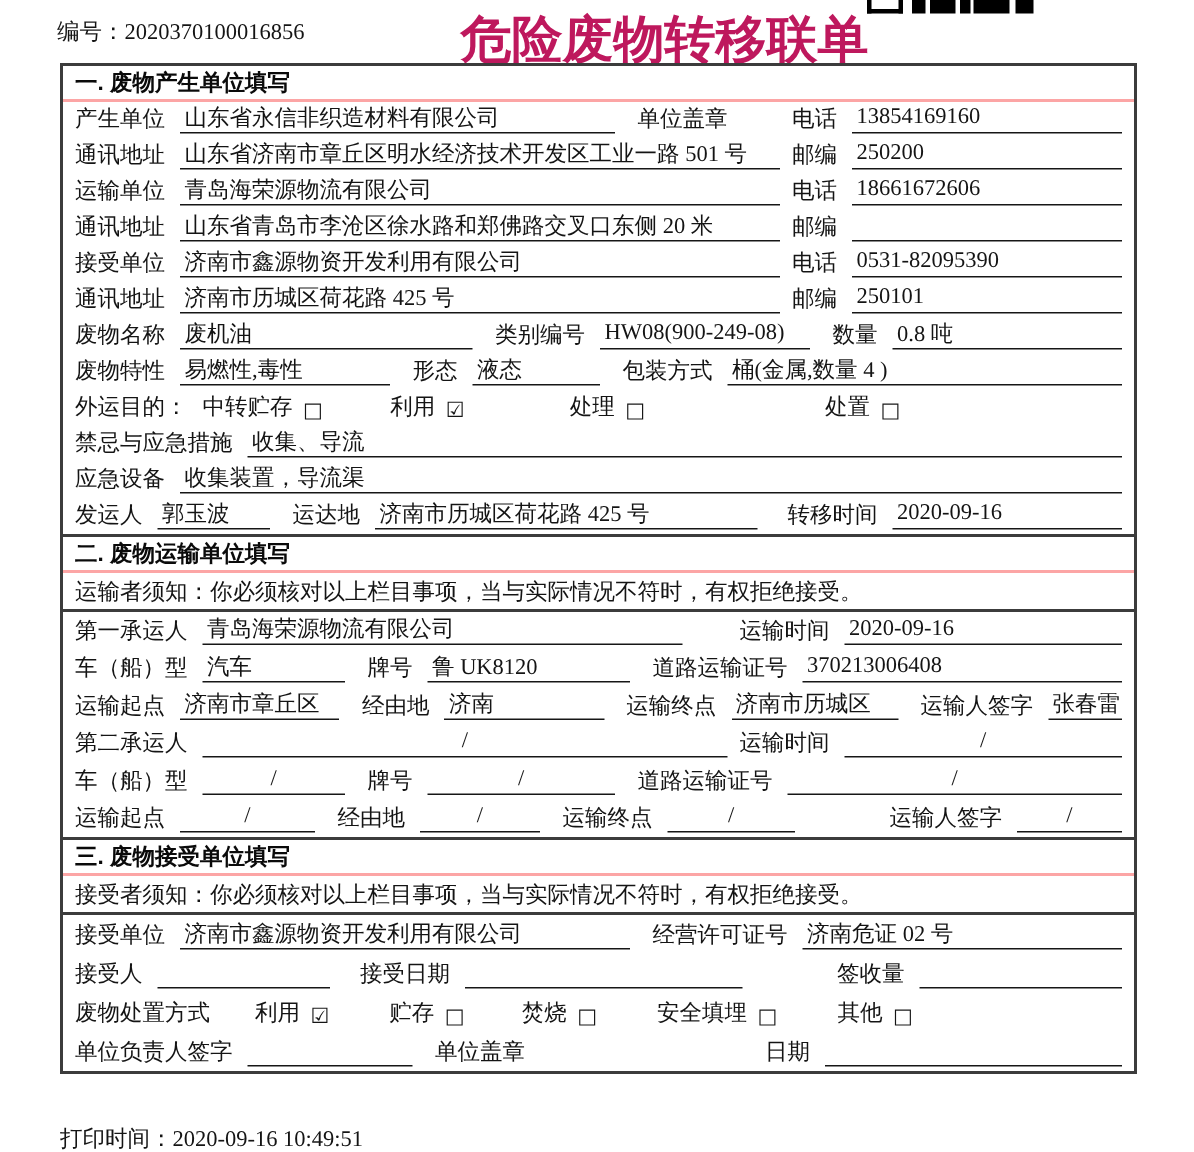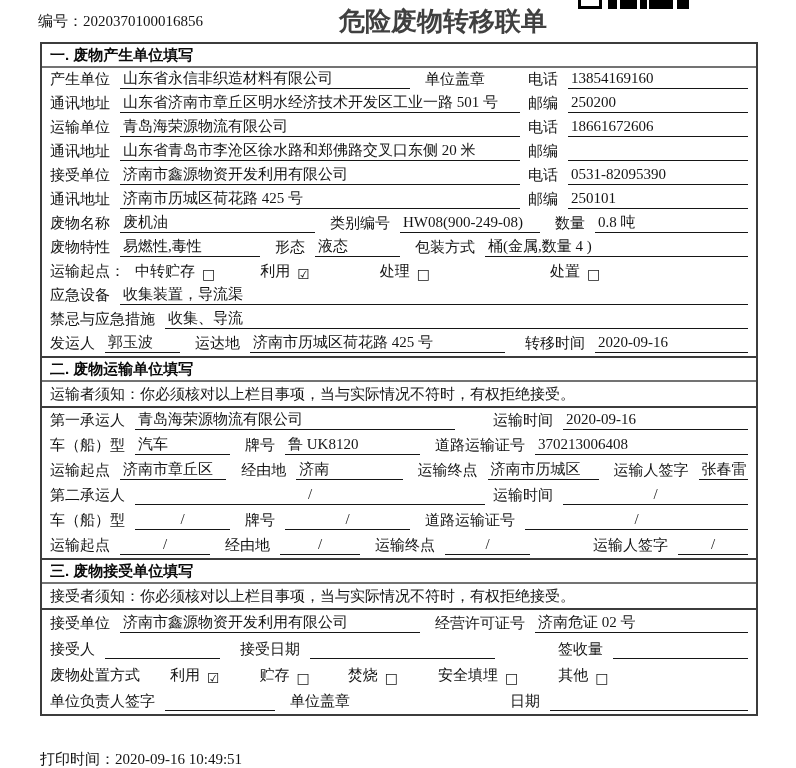--- a/index.html
+++ b/index.html
@@ -3,31 +3,31 @@
 <meta charset="utf-8">
 <style>
   html,body{margin:0;padding:0;background:#ffffff;}
   .page{position:relative;width:796px;height:768px;background:#ffffff;overflow:hidden;
         font-family:"Liberation Serif","DejaVu Serif",serif;color:#141414;font-size:15px;padding-left:12px;}
   .edge-line{position:absolute;top:0;bottom:0;right:6px;width:2px;background:#8f8f8f;}
   
   .serial{position:absolute;left:38px;top:12px;white-space:nowrap;}
   .doc-title{position:absolute;left:443px;top:4px;transform:translateX(-50%);
              font-family:"Liberation Sans","DejaVu Sans",sans-serif;
-             font-weight:bold;font-size:26px;white-space:nowrap;color:#404040;}
+             font-weight:bold;font-size:34px;white-space:nowrap;color:#be185d;}
   .qr{position:absolute;left:578px;top:0;height:9px;display:flex;align-items:stretch;}
   .qr i{display:block;background:#000;}
   .qr .hollow{width:24px;background:#fff;border:3px solid #000;border-top:none;box-sizing:border-box;}
   .qr .g{background:transparent;}
   
   .formbox{position:absolute;left:40px;top:42px;width:718px;box-sizing:border-box;
            border:2px solid #3c3c3c;background:#fff;}
   .sec-h{display:flex;align-items:center;height:22px;padding-left:8px;
          font-family:"Liberation Sans","DejaVu Sans",sans-serif;font-weight:bold;
-         font-size:15px;color:#0a0a0a;border-bottom:2px solid #737373;}
+         font-size:15px;color:#0a0a0a;border-bottom:2px solid #fca5a5;}
   .sec-h.mid{border-top:2px solid #3c3c3c;}
   .notice{display:flex;align-items:center;height:24px;padding-left:8px;
           border-bottom:2px solid #3c3c3c;white-space:nowrap;}
   .row{display:flex;align-items:flex-end;box-sizing:border-box;
        padding:0 8px 3px 8px;white-space:nowrap;}
   .s1 .row{height:24px;}
   .s2 .row{height:25px;}
   .s3 .row{height:26px;}
   .lbl{margin-right:10px;}
   .val{border-bottom:1.5px solid #161616;padding:0 3px;box-sizing:border-box;
@@ -142,48 +142,48 @@
       <div class="row">
         <span class="lbl">废物特性</span>
         <span class="val w140">易燃性,毒性</span>
         <span class="lbl ml15">形态</span>
         <span class="val w85">液态</span>
         <span class="lbl ml15">包装方式</span>
         <span class="val grow">桶(金属,数量 4 )</span>
       </div>
 
       <div class="row">
-        <span class="lbl">运输起点：</span>
+        <span class="lbl">外运目的：</span>
         <span class="opt">
           <span>中转贮存</span>
           <span class="mk">□</span>
         </span>
         <span class="opt ml45">
           <span>利用</span>
           <span class="mk">☑</span>
         </span>
         <span class="opt ml70">
           <span>处理</span>
           <span class="mk">□</span>
         </span>
         <span class="opt ml120">
           <span>处置</span>
           <span class="mk">□</span>
         </span>
       </div>
 
 
       <div class="row">
+        <span class="lbl">禁忌与应急措施</span>
+        <span class="val grow">收集、导流</span>
+      </div>
+
+      <div class="row">
         <span class="lbl">应急设备</span>
         <span class="val grow">收集装置，导流渠</span>
-      </div>
-
-      <div class="row">
-        <span class="lbl">禁忌与应急措施</span>
-        <span class="val grow">收集、导流</span>
       </div>
 
       <div class="row">
         <span class="lbl">发运人</span>
         <span class="val w75">郭玉波</span>
         <span class="lbl ml15">运达地</span>
         <span class="val w255">济南市历城区荷花路 425 号</span>
         <span class="lbl ml20">转移时间</span>
         <span class="val grow">2020-09-16</span>
       </div>

